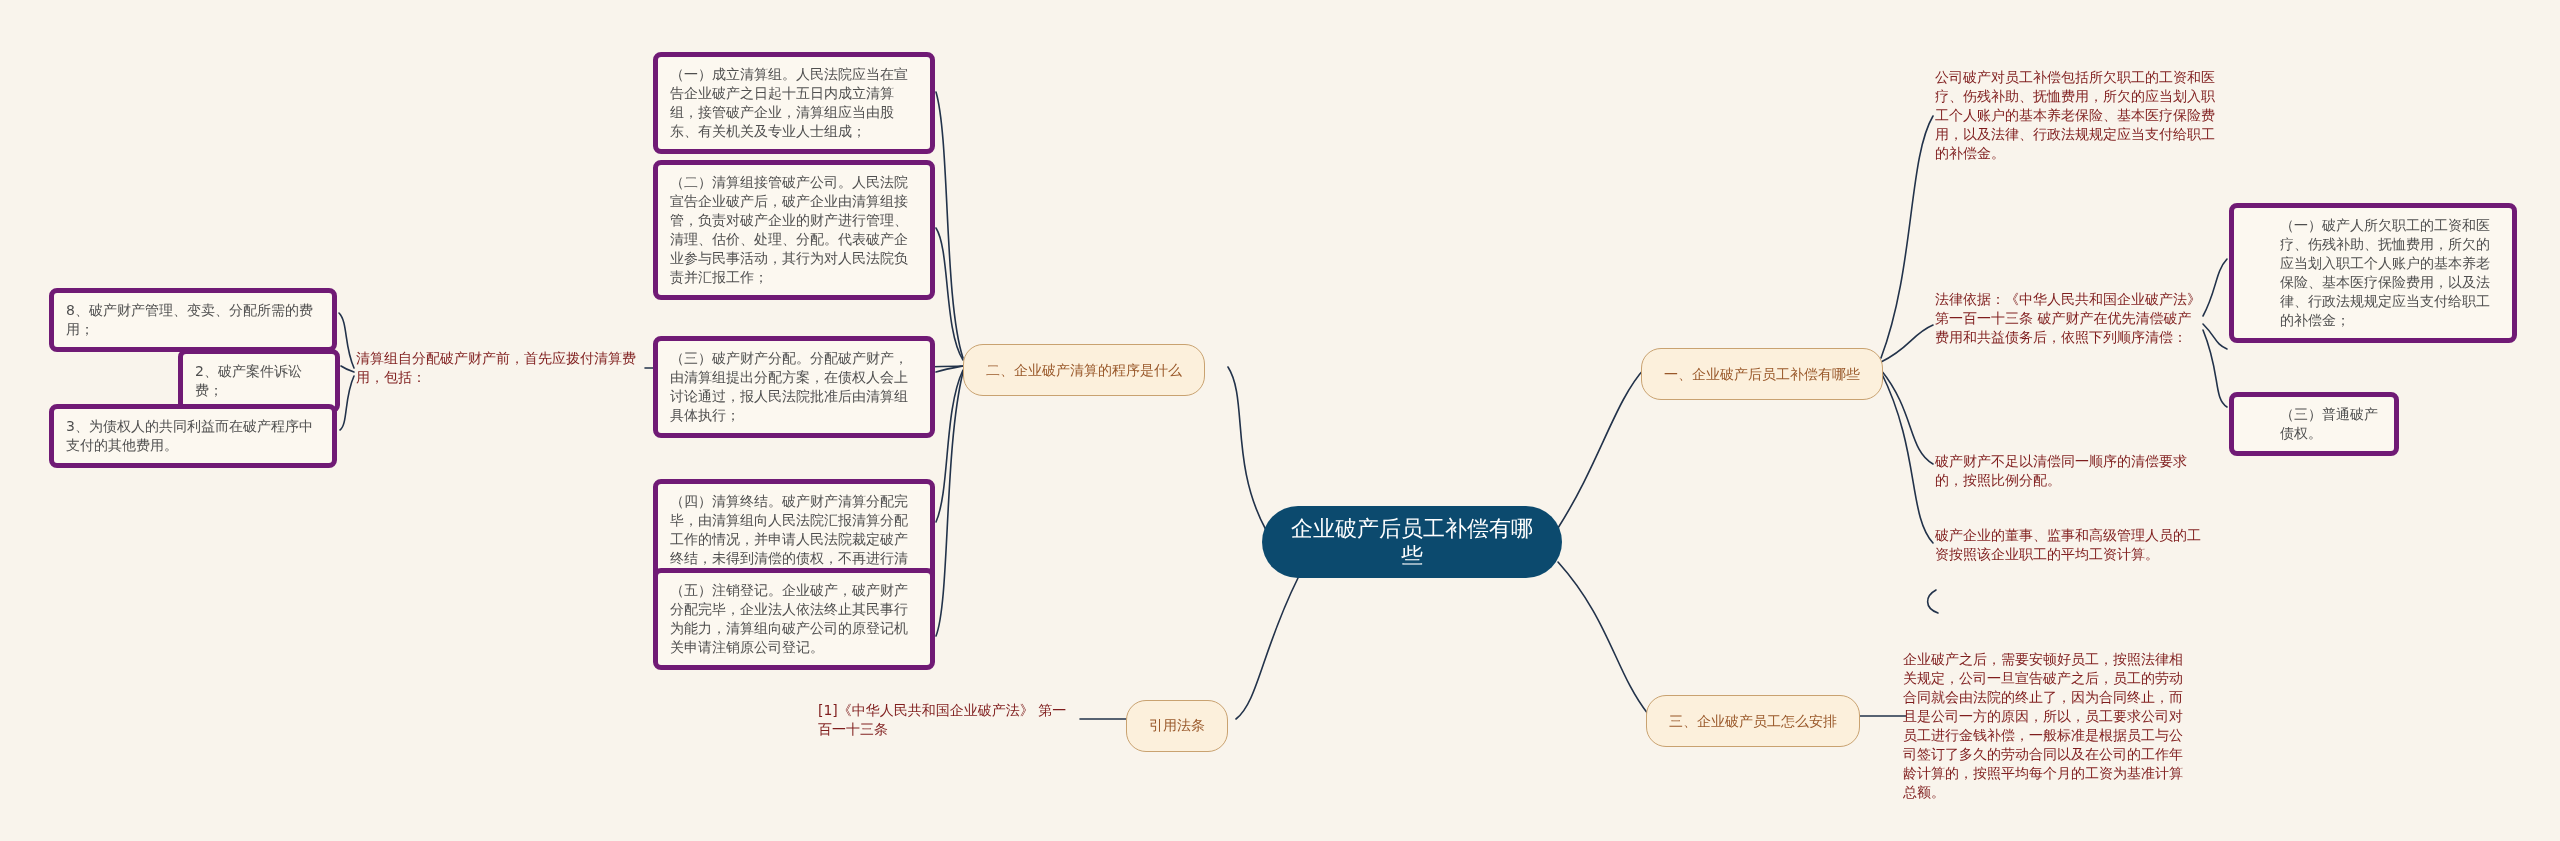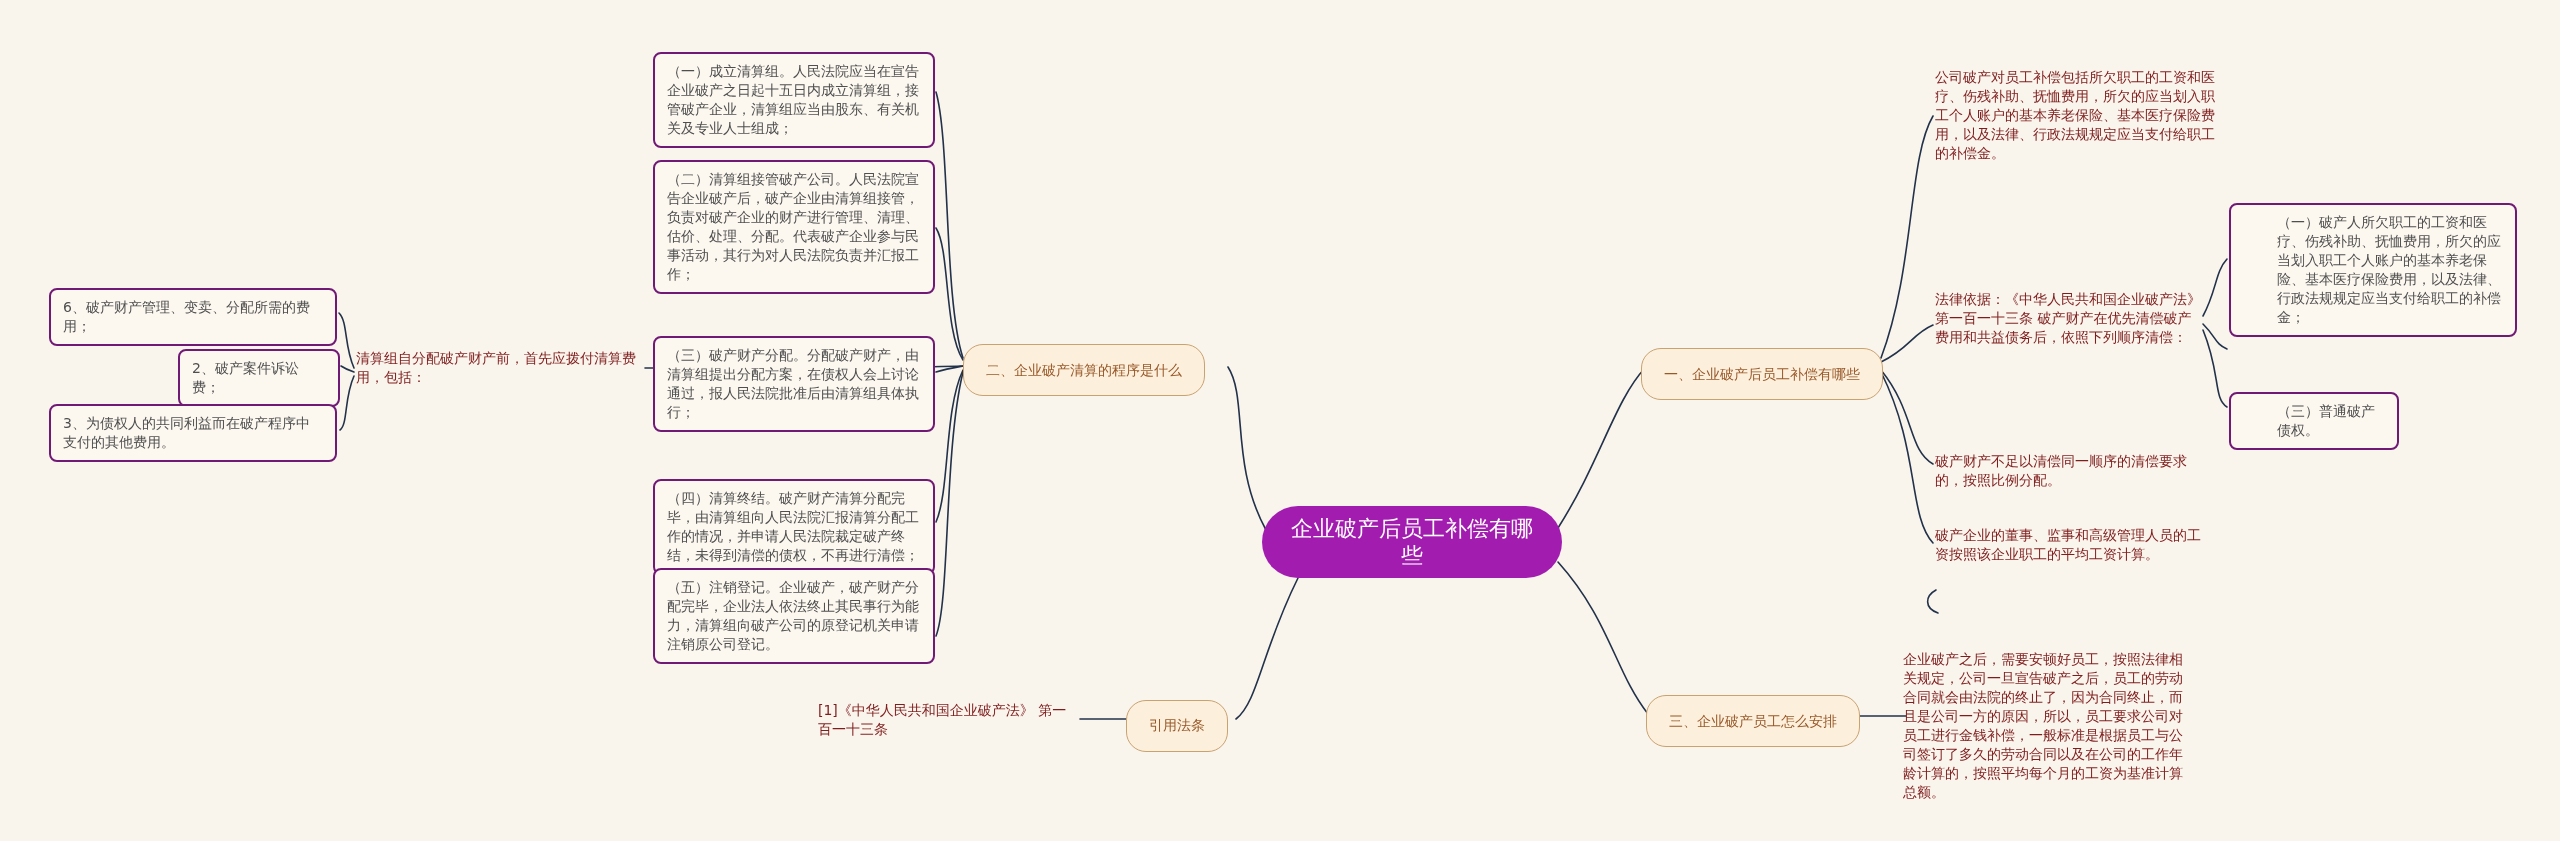--- a/index.html
+++ b/index.html
@@ -4,31 +4,31 @@
 <style>
   html,body{margin:0;padding:0;background:#f9f4ec;}
   .canvas{
     position:relative;width:2560px;height:841px;overflow:hidden;
     background:#f9f4ec;
     font-family:"DejaVu Sans",sans-serif;
   }
   .canvas svg.links{position:absolute;left:0;top:0;z-index:0;pointer-events:none;}
   .node{position:absolute;z-index:1;box-sizing:border-box;}
   .box{
-    border:2px solid #701a75;border-radius:8px;background:#fcf8f0;
+    border:5px solid #701a75;border-radius:8px;background:#fcf8f0;
     color:#4f4f4f;font-size:14px;line-height:19px;padding:8px 12px;
   }
   .plain{color:#7f1d1d;font-size:14px;line-height:19px;}
   .pill{
     border:1px solid #c9a270;border-radius:20px;background:#fcf0dc;
     color:#99582a;font-size:14px;line-height:18px;padding:16px 22px;
     white-space:nowrap;
   }
   .central{
-    background:#a21caf;color:#ffffff;font-size:22px;line-height:27px;
+    background:#0c4a6e;color:#ffffff;font-size:22px;line-height:27px;
     border-radius:38px;padding:9px 26px;width:300px;text-align:center;
   }
   
   .step{left:653px;width:282px;}
   #step1{top:52px;}
   #step2{top:160px;}
   #step3{top:336px;}
   #step4{top:479px;}
   #step5{top:568px;}
   #fees-intro{left:356px;top:349px;width:286px;}
@@ -102,21 +102,21 @@
 
   <div class="node central" id="central">企业破产后员工补偿有哪些</div>
 
   <div class="node pill" id="pill-procedure">二、企业破产清算的程序是什么</div>
   <div class="node box step" id="step1">（一）成立清算组。人民法院应当在宣告企业破产之日起十五日内成立清算组，接管破产企业，清算组应当由股东、有关机关及专业人士组成；</div>
   <div class="node box step" id="step2">（二）清算组接管破产公司。人民法院宣告企业破产后，破产企业由清算组接管，负责对破产企业的财产进行管理、清理、估价、处理、分配。代表破产企业参与民事活动，其行为对人民法院负责并汇报工作；</div>
   <div class="node box step" id="step3">（三）破产财产分配。分配破产财产，由清算组提出分配方案，在债权人会上讨论通过，报人民法院批准后由清算组具体执行；</div>
   <div class="node box step" id="step4">（四）清算终结。破产财产清算分配完毕，由清算组向人民法院汇报清算分配工作的情况，并申请人民法院裁定破产终结，未得到清偿的债权，不再进行清偿；</div>
   <div class="node box step" id="step5">（五）注销登记。企业破产，破产财产分配完毕，企业法人依法终止其民事行为能力，清算组向破产公司的原登记机关申请注销原公司登记。</div>
   <div class="node plain" id="fees-intro">清算组自分配破产财产前，首先应拨付清算费用，包括：</div>
-  <div class="node box" id="fee1">6、破产财产管理、变卖、分配所需的费用；</div>
+  <div class="node box" id="fee1">8、破产财产管理、变卖、分配所需的费用；</div>
   <div class="node box" id="fee2">2、破产案件诉讼费；</div>
   <div class="node box" id="fee3">3、为债权人的共同利益而在破产程序中支付的其他费用。</div>
 
   <div class="node pill" id="pill-citation">引用法条</div>
   <div class="node plain" id="citation-text">[1]《中华人民共和国企业破产法》 第一百一十三条</div>
 
   <div class="node pill" id="pill-compensation">一、企业破产后员工补偿有哪些</div>
   <div class="node plain" id="summary-text">公司破产对员工补偿包括所欠职工的工资和医疗、伤残补助、抚恤费用，所欠的应当划入职工个人账户的基本养老保险、基本医疗保险费用，以及法律、行政法规规定应当支付给职工的补偿金。</div>
   <div class="node plain" id="legal-text">法律依据：《中华人民共和国企业破产法》第一百一十三条 破产财产在优先清偿破产费用和共益债务后，依照下列顺序清偿：</div>
   <div class="node box order" id="order1">（一）破产人所欠职工的工资和医疗、伤残补助、抚恤费用，所欠的应当划入职工个人账户的基本养老保险、基本医疗保险费用，以及法律、行政法规规定应当支付给职工的补偿金；</div>

